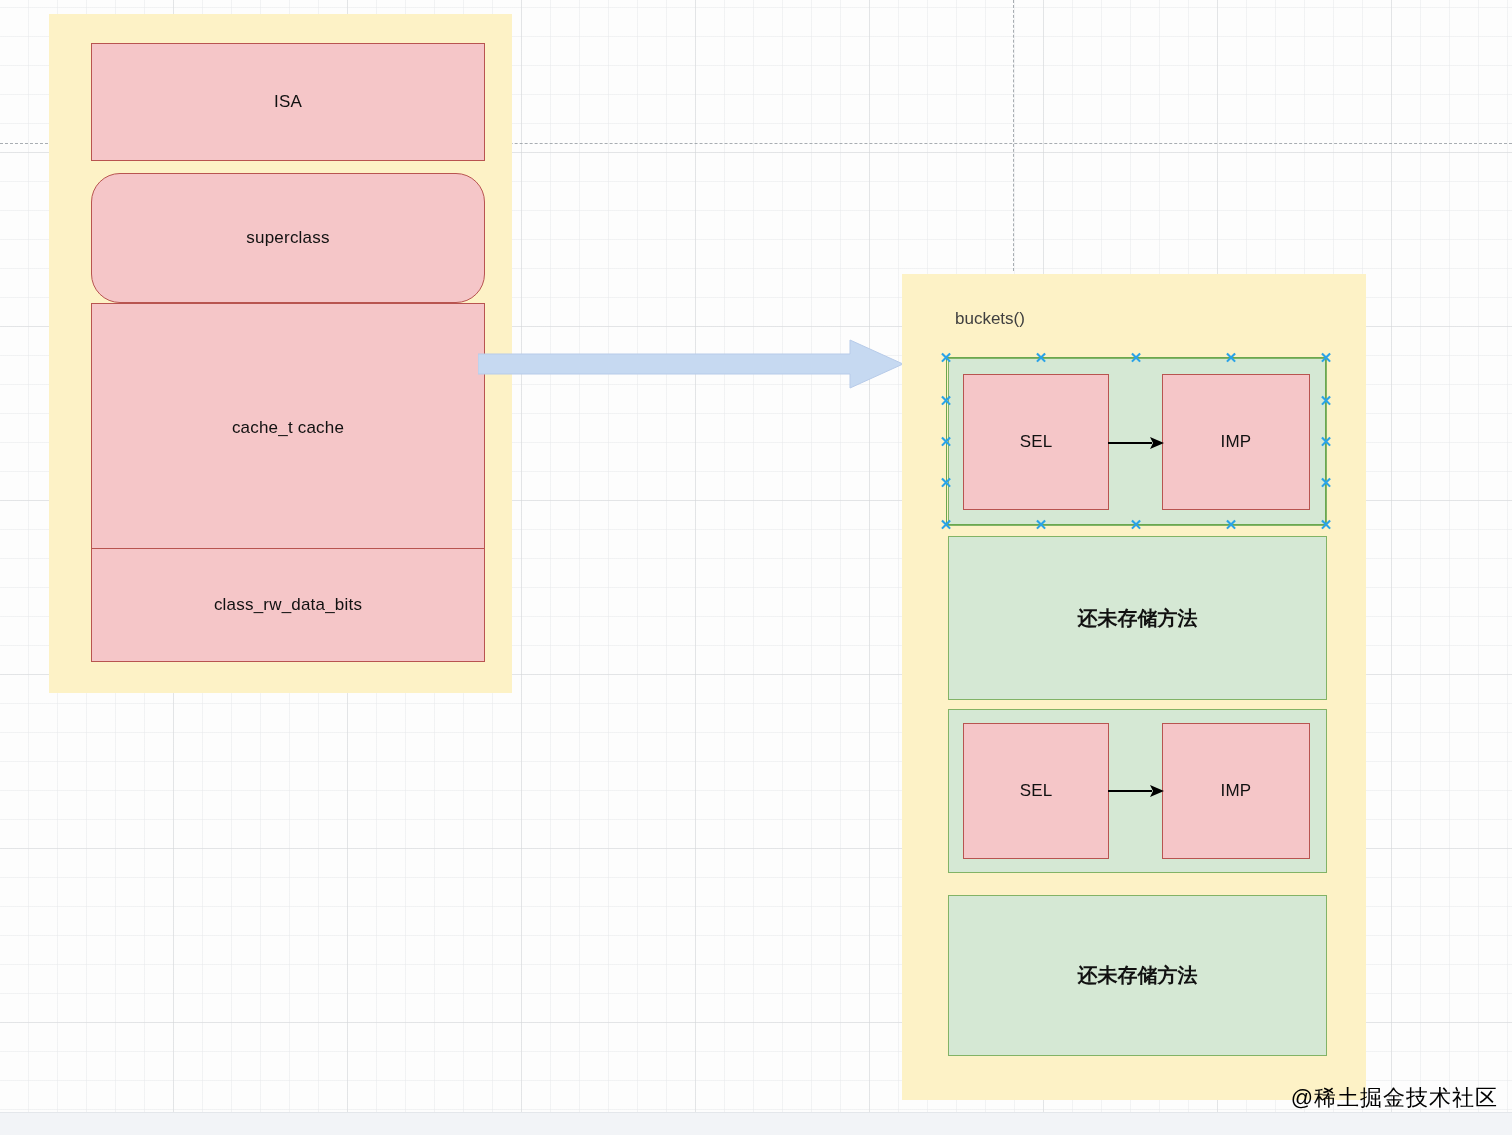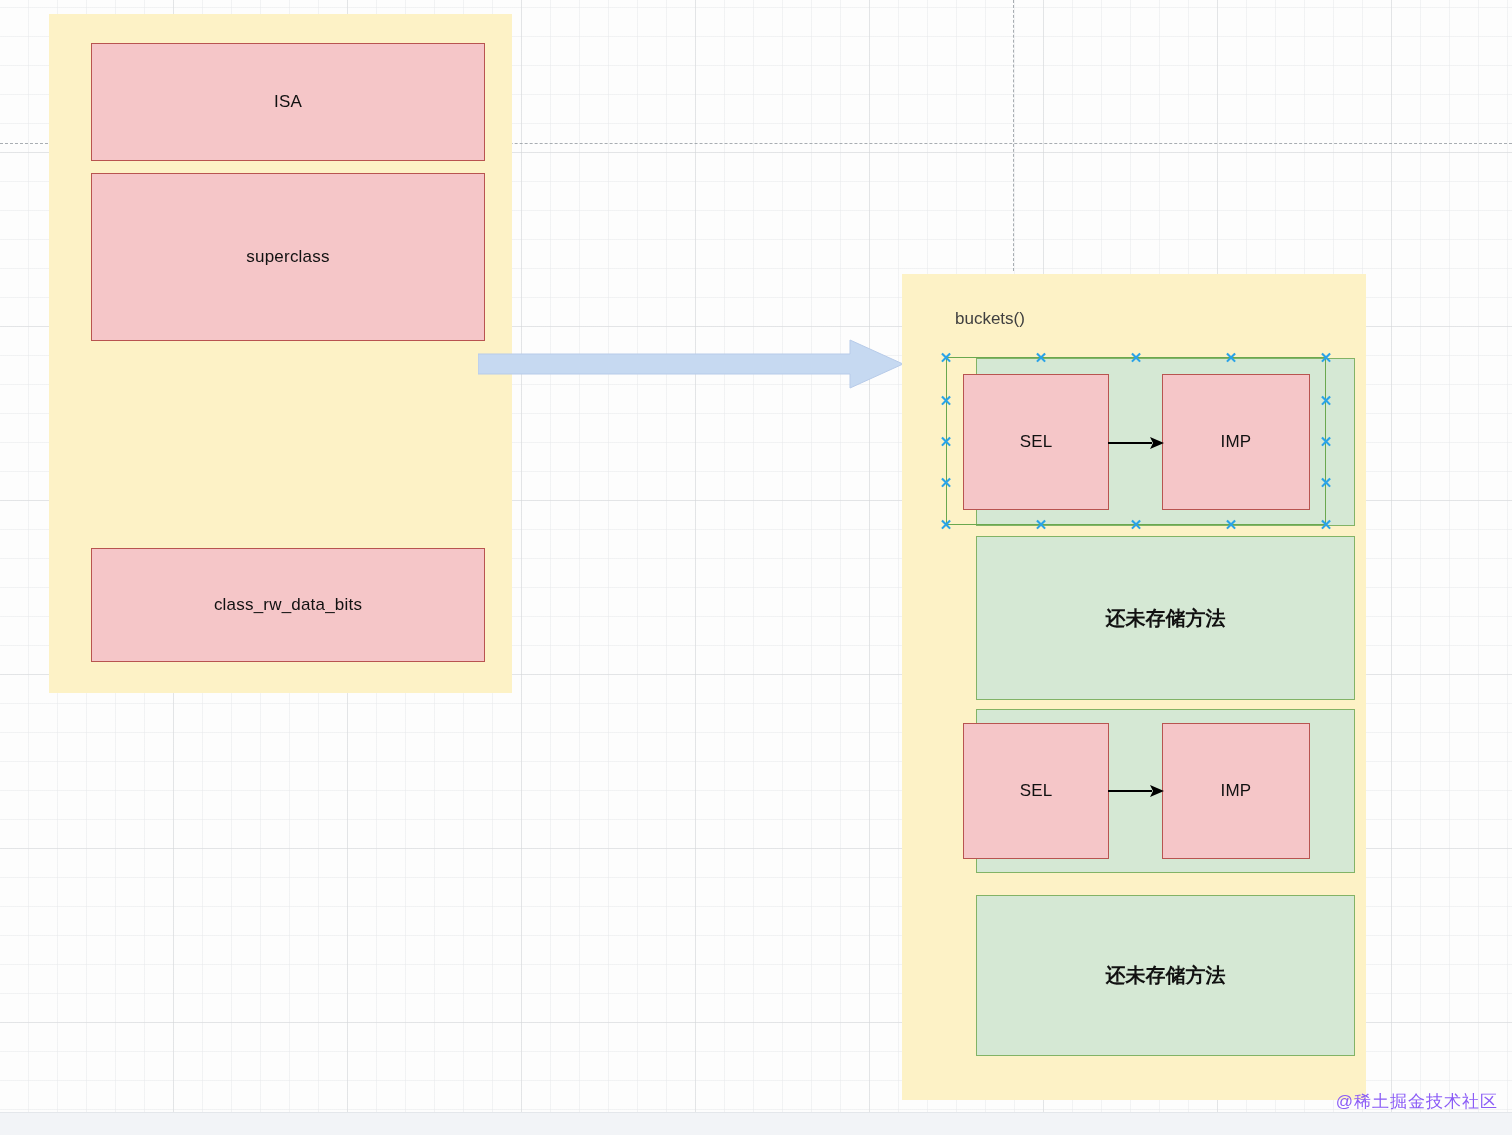--- a/index.html
+++ b/index.html
@@ -91,21 +91,20 @@
   }
 
   .green-box {
     background: #d5e8d4;
     border: 1.5px solid #82b366;
     display: flex;
     align-items: center;
     justify-content: center;
     color: #111111;
     font-size: 19px;
-    margin-left: 28px;
   }
   .green-box.cn {
     font-family: "Liberation Sans", "DejaVu Sans", sans-serif;
     font-weight: 700;
     font-size: 20px;
   }
 
   .label-buckets {
     color: #404040;
     font-size: 17px;
@@ -135,22 +134,22 @@
     font-weight: 700;
     font-family: "Liberation Sans", sans-serif;
     user-select: none;
   }
 
   
   .watermark {
     position: absolute;
     right: 14px;
     bottom: 22px;
-    color: #8b5cf6;
-    font-size: 17px;
+    color: #000000;
+    font-size: 22px;
     letter-spacing: 1px;
     white-space: nowrap;
     font-family: "Liberation Sans", "DejaVu Sans", sans-serif;
   }
 </style>
 </head>
 <body>
 
 <div id="canvas">
 
@@ -158,24 +157,27 @@
   <div class="bottom-band"></div>
   <div class="guide-h"></div>
   <div class="guide-v"></div>
 
   <div class="abs yellow-box" style="left:49px; top:14px; width:463px; height:679px;padding-left:11px;">
 
     <div class="abs pink-box" style="left:41px; top:28px; width:394px; height:118px;">
       <span>ISA</span>
     </div>
 
-    <div class="abs pink-box" style="left:41px; top:158px; width:394px; height:168px;">
+    <div class="abs pink-box" style="left:41px; top:158px; width:394px; height:130px;border-radius:29px;">
       <span>superclass</span>
     </div>
 
+    <div class="abs pink-box" style="left:41px; top:288px; width:394px; height:250px;">
+      <span>cache_t  cache</span>
+    </div>
 
     <div class="abs pink-box" style="left:41px; top:533px; width:394px; height:114px;">
       <span>class_rw_data_bits</span>
     </div>
   </div>
 
   <svg class="abs block-arrow" style="left:478px; top:338px;" width="426" height="52" viewBox="0 0 426 52">
     <polygon points="0,16 372,16 372,2 425,26 372,50 372,36 0,36" fill="#c6d9f1" stroke="#b7cbe9" stroke-width="1"></polygon>
   </svg>
 

